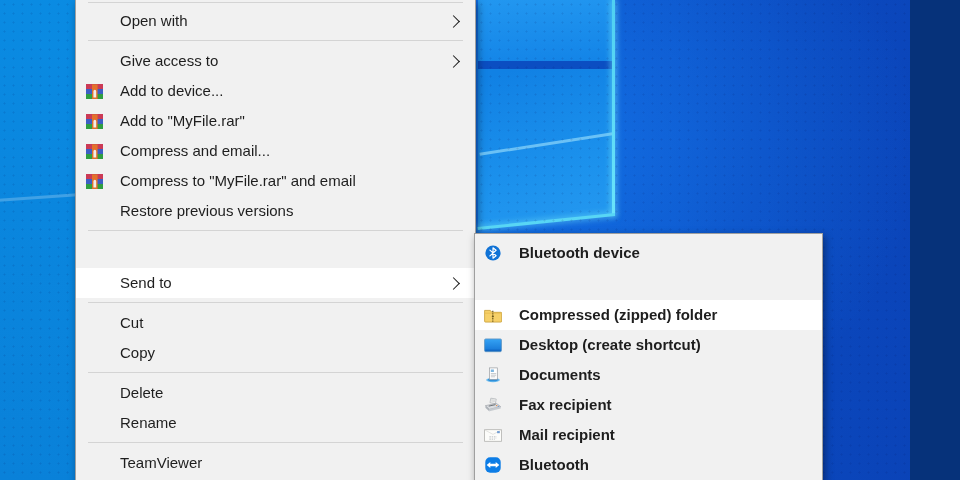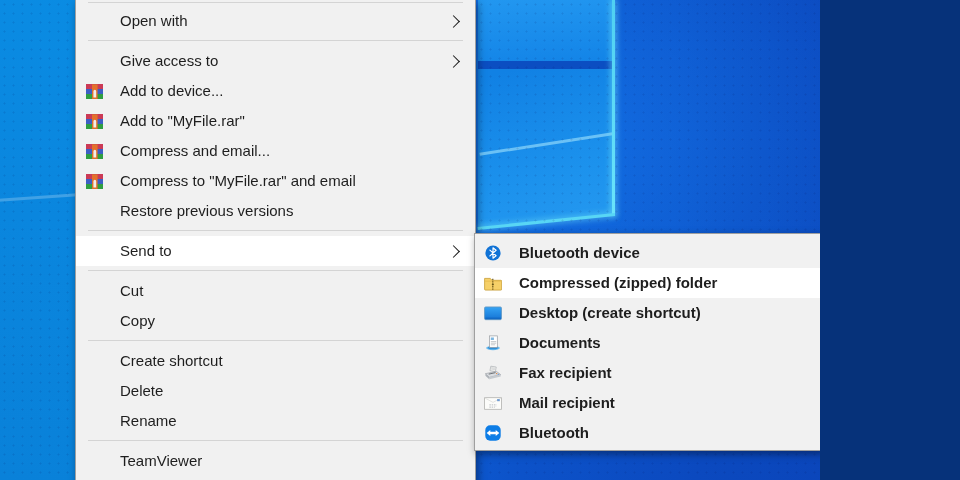--- a/index.html
+++ b/index.html
@@ -1,16 +1,16 @@
 <!DOCTYPE html>
 <html><head>
 <meta charset="utf-8">
 <style>
   html,body{margin:0;padding:0;background:#06327a;}
-  .stage{position:relative;width:820px;height:480px;overflow:hidden;
+  .stage{position:relative;width:910px;height:480px;overflow:hidden;
          font-family:"Liberation Sans","DejaVu Sans",sans-serif;-webkit-font-smoothing:antialiased;}
 
   
   .desktop{position:absolute;inset:0;background:linear-gradient(188deg,#0a8ee5 0%,#0a86de 55%,#0981d9 100%);}
   .wp-right{position:absolute;left:476px;top:0;width:484px;height:480px;
     background:
       radial-gradient(520px 430px at 70px 150px, rgba(25,140,255,.50), rgba(25,140,255,0) 72%),
       linear-gradient(102deg,#0d60d6 0%,#0c52c9 25%,#0b49bf 55%,#0a42b6 100%);}
   .wp-speckle{position:absolute;inset:0;opacity:.22;
     background-image:radial-gradient(rgba(3,18,92,.55) 0.8px, transparent 1.3px);
@@ -31,21 +31,21 @@
   .wp-ray-left{position:absolute;left:-5px;top:196px;width:86px;height:2.5px;
     background:rgba(255,255,255,.22);transform:rotate(-4deg);filter:blur(.6px);}
 
   
   .menu{position:absolute;background:#f1f1f1;border:1px solid #9f9f9f;box-sizing:border-box;
         box-shadow:2px 3px 8px rgba(0,0,0,.40);color:#1e1e1e;font-size:15px;}
   .main-menu{left:75px;top:0;width:401px;height:520px;border-top:none;}
   .submenu{left:474px;top:233px;width:349px;padding:4px 0 2px 0;font-weight:bold;}
 
   .mi{height:30px;display:flex;align-items:center;padding-left:9px;cursor:default;}
-  .mi.hl{background:#ffffff;}
+  .mi.hl{background:#ffffff;margin-top:32px;}
   .icon-slot{width:18px;height:18px;margin-right:17px;flex:0 0 18px;display:flex;
              align-items:center;justify-content:center;}
   .icon-slot svg{display:block;}
   .label{white-space:nowrap;line-height:30px;}
   .chev{width:8px;height:8px;border-top:1.6px solid #181818;border-right:1.6px solid #181818;
         transform:rotate(45deg);margin-left:auto;margin-right:17px;flex:0 0 auto;}
   .sep{position:relative;height:10px;}
   .sep::after{content:"";position:absolute;left:12px;right:12px;top:4px;height:1px;background:#d4d4d4;}
   .sep--top{height:6px;}
   .sep--top::after{top:2px;}
@@ -156,24 +156,20 @@
       <span class="label">Cut</span>
     </div>
 
     <div class="mi">
       <span class="icon-slot"></span>
       <span class="label">Copy</span>
     </div>
 
     <div class="sep"></div>
 
-    <div class="mi">
-      <span class="icon-slot"></span>
-      <span class="label">Create shortcut</span>
-    </div>
 
     <div class="mi">
       <span class="icon-slot"></span>
       <span class="label">Delete</span>
     </div>
 
     <div class="mi">
       <span class="icon-slot"></span>
       <span class="label">Rename</span>
     </div>

